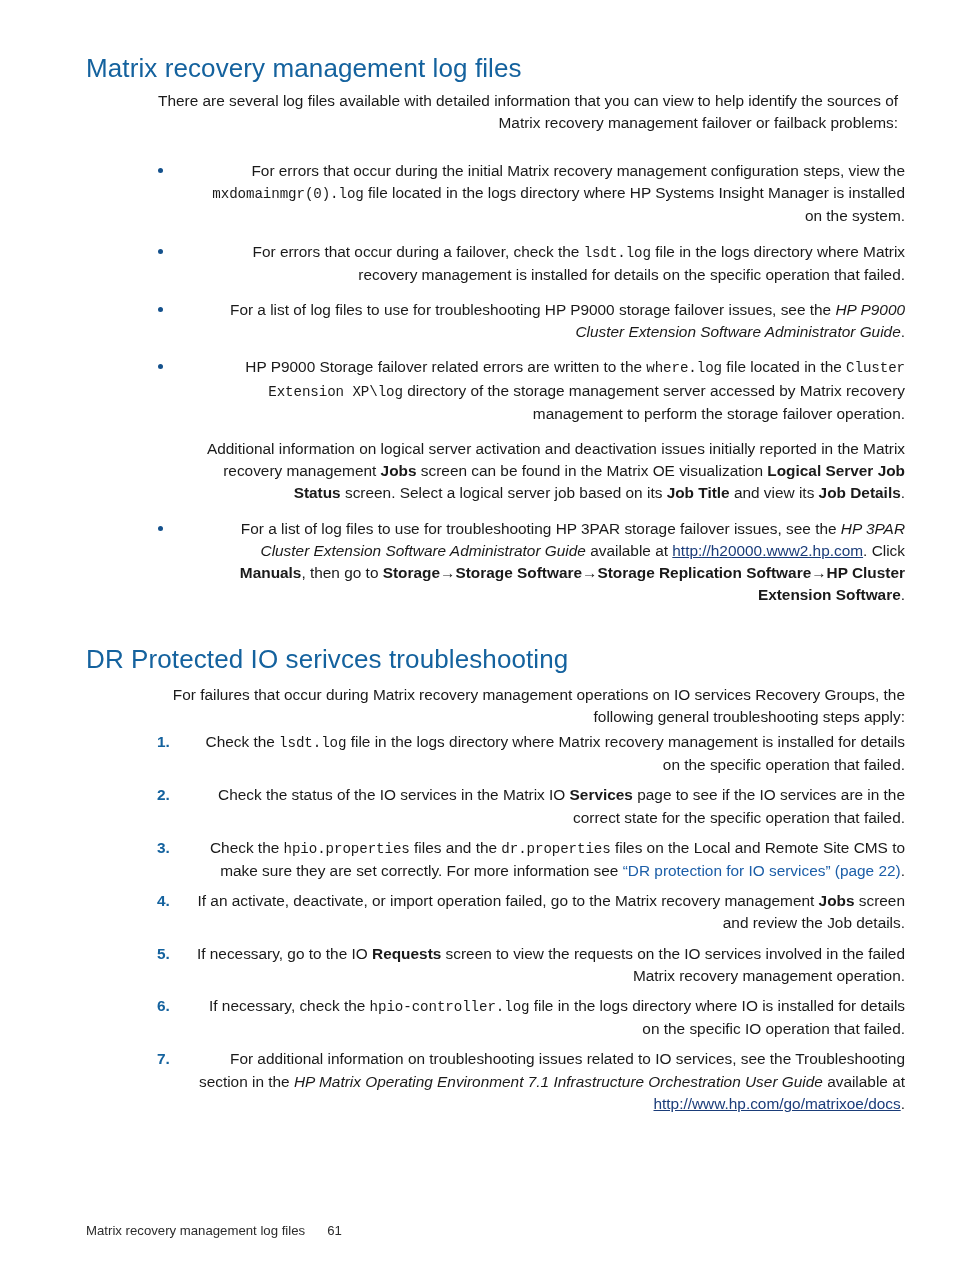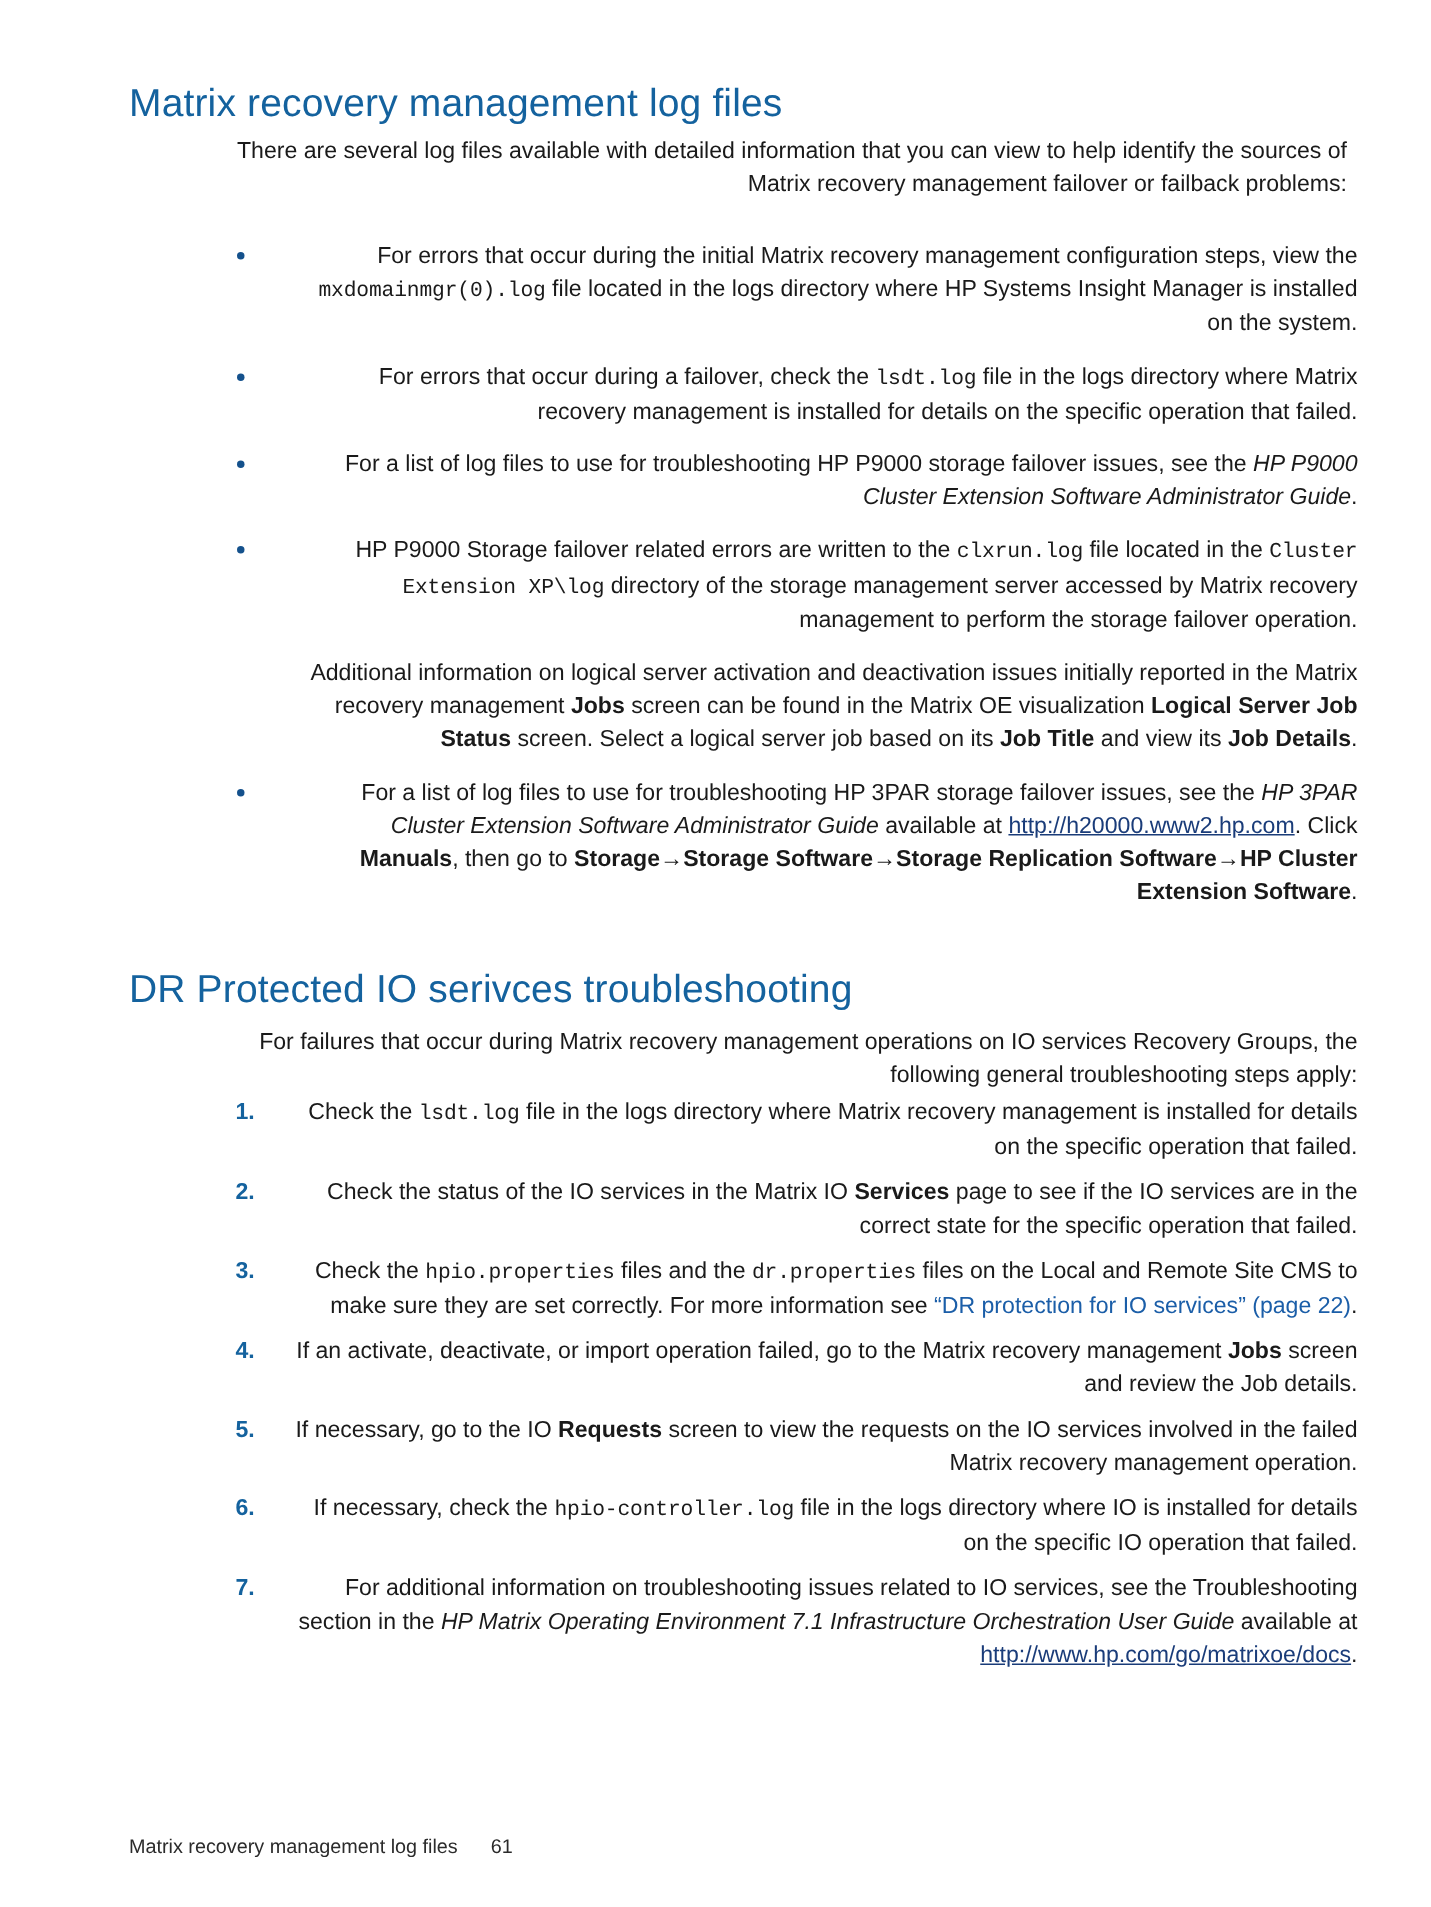--- a/index.html
+++ b/index.html
@@ -160,21 +160,21 @@
       <div class="bullet-item">
         <span class="bullet-marker"></span>
         <p class="para">For errors that occur during a failover, check the <span class="mono">lsdt.log</span> file in the logs directory where Matrix recovery management is installed for details on the specific operation that failed.</p>
       </div>
       <div class="bullet-item">
         <span class="bullet-marker"></span>
         <p class="para sub-para">For a list of log files to use for troubleshooting HP P9000 storage failover issues, see the <span class="ital">HP P9000 Cluster Extension Software Administrator Guide</span>.</p>
       </div>
       <div class="bullet-item">
         <span class="bullet-marker"></span>
-        <p class="para">HP P9000 Storage failover related errors are written to the <span class="mono">clxrun.log</span> file located in the <span class="mono">Cluster Extension XP\log</span> directory of the storage management server accessed by Matrix recovery management to perform the storage failover operation.</p>
+        <p class="para">HP P9000 Storage failover related errors are written to the <span class="mono">where.log</span> file located in the <span class="mono">Cluster Extension XP\log</span> directory of the storage management server accessed by Matrix recovery management to perform the storage failover operation.</p>
         <p class="para sub-para">Additional information on logical server activation and deactivation issues initially reported in the Matrix recovery management <span class="bold">Jobs</span> screen can be found in the Matrix OE visualization <span class="bold">Logical Server Job Status</span> screen. Select a logical server job based on its <span class="bold">Job Title</span> and view its <span class="bold">Job Details</span>.</p>
       </div>
       <div class="bullet-item">
         <span class="bullet-marker"></span>
         <p class="para">For a list of log files to use for troubleshooting HP 3PAR storage failover issues, see the <span class="ital">HP 3PAR Cluster Extension Software Administrator Guide</span> available at <a class="weblink" href="#">http://h20000.www2.hp.com</a>. Click <span class="bold">Manuals</span>, then go to <span class="bold">Storage</span><span class="arrow">→</span><span class="bold">Storage Software</span><span class="arrow">→</span><span class="bold">Storage Replication Software</span><span class="arrow">→</span><span class="bold">HP Cluster Extension Software</span>.</p>
       </div>
     </div>
 
   <h1 class="section-heading" id="heading-2">DR Protected IO serivces troubleshooting</h1>
 

